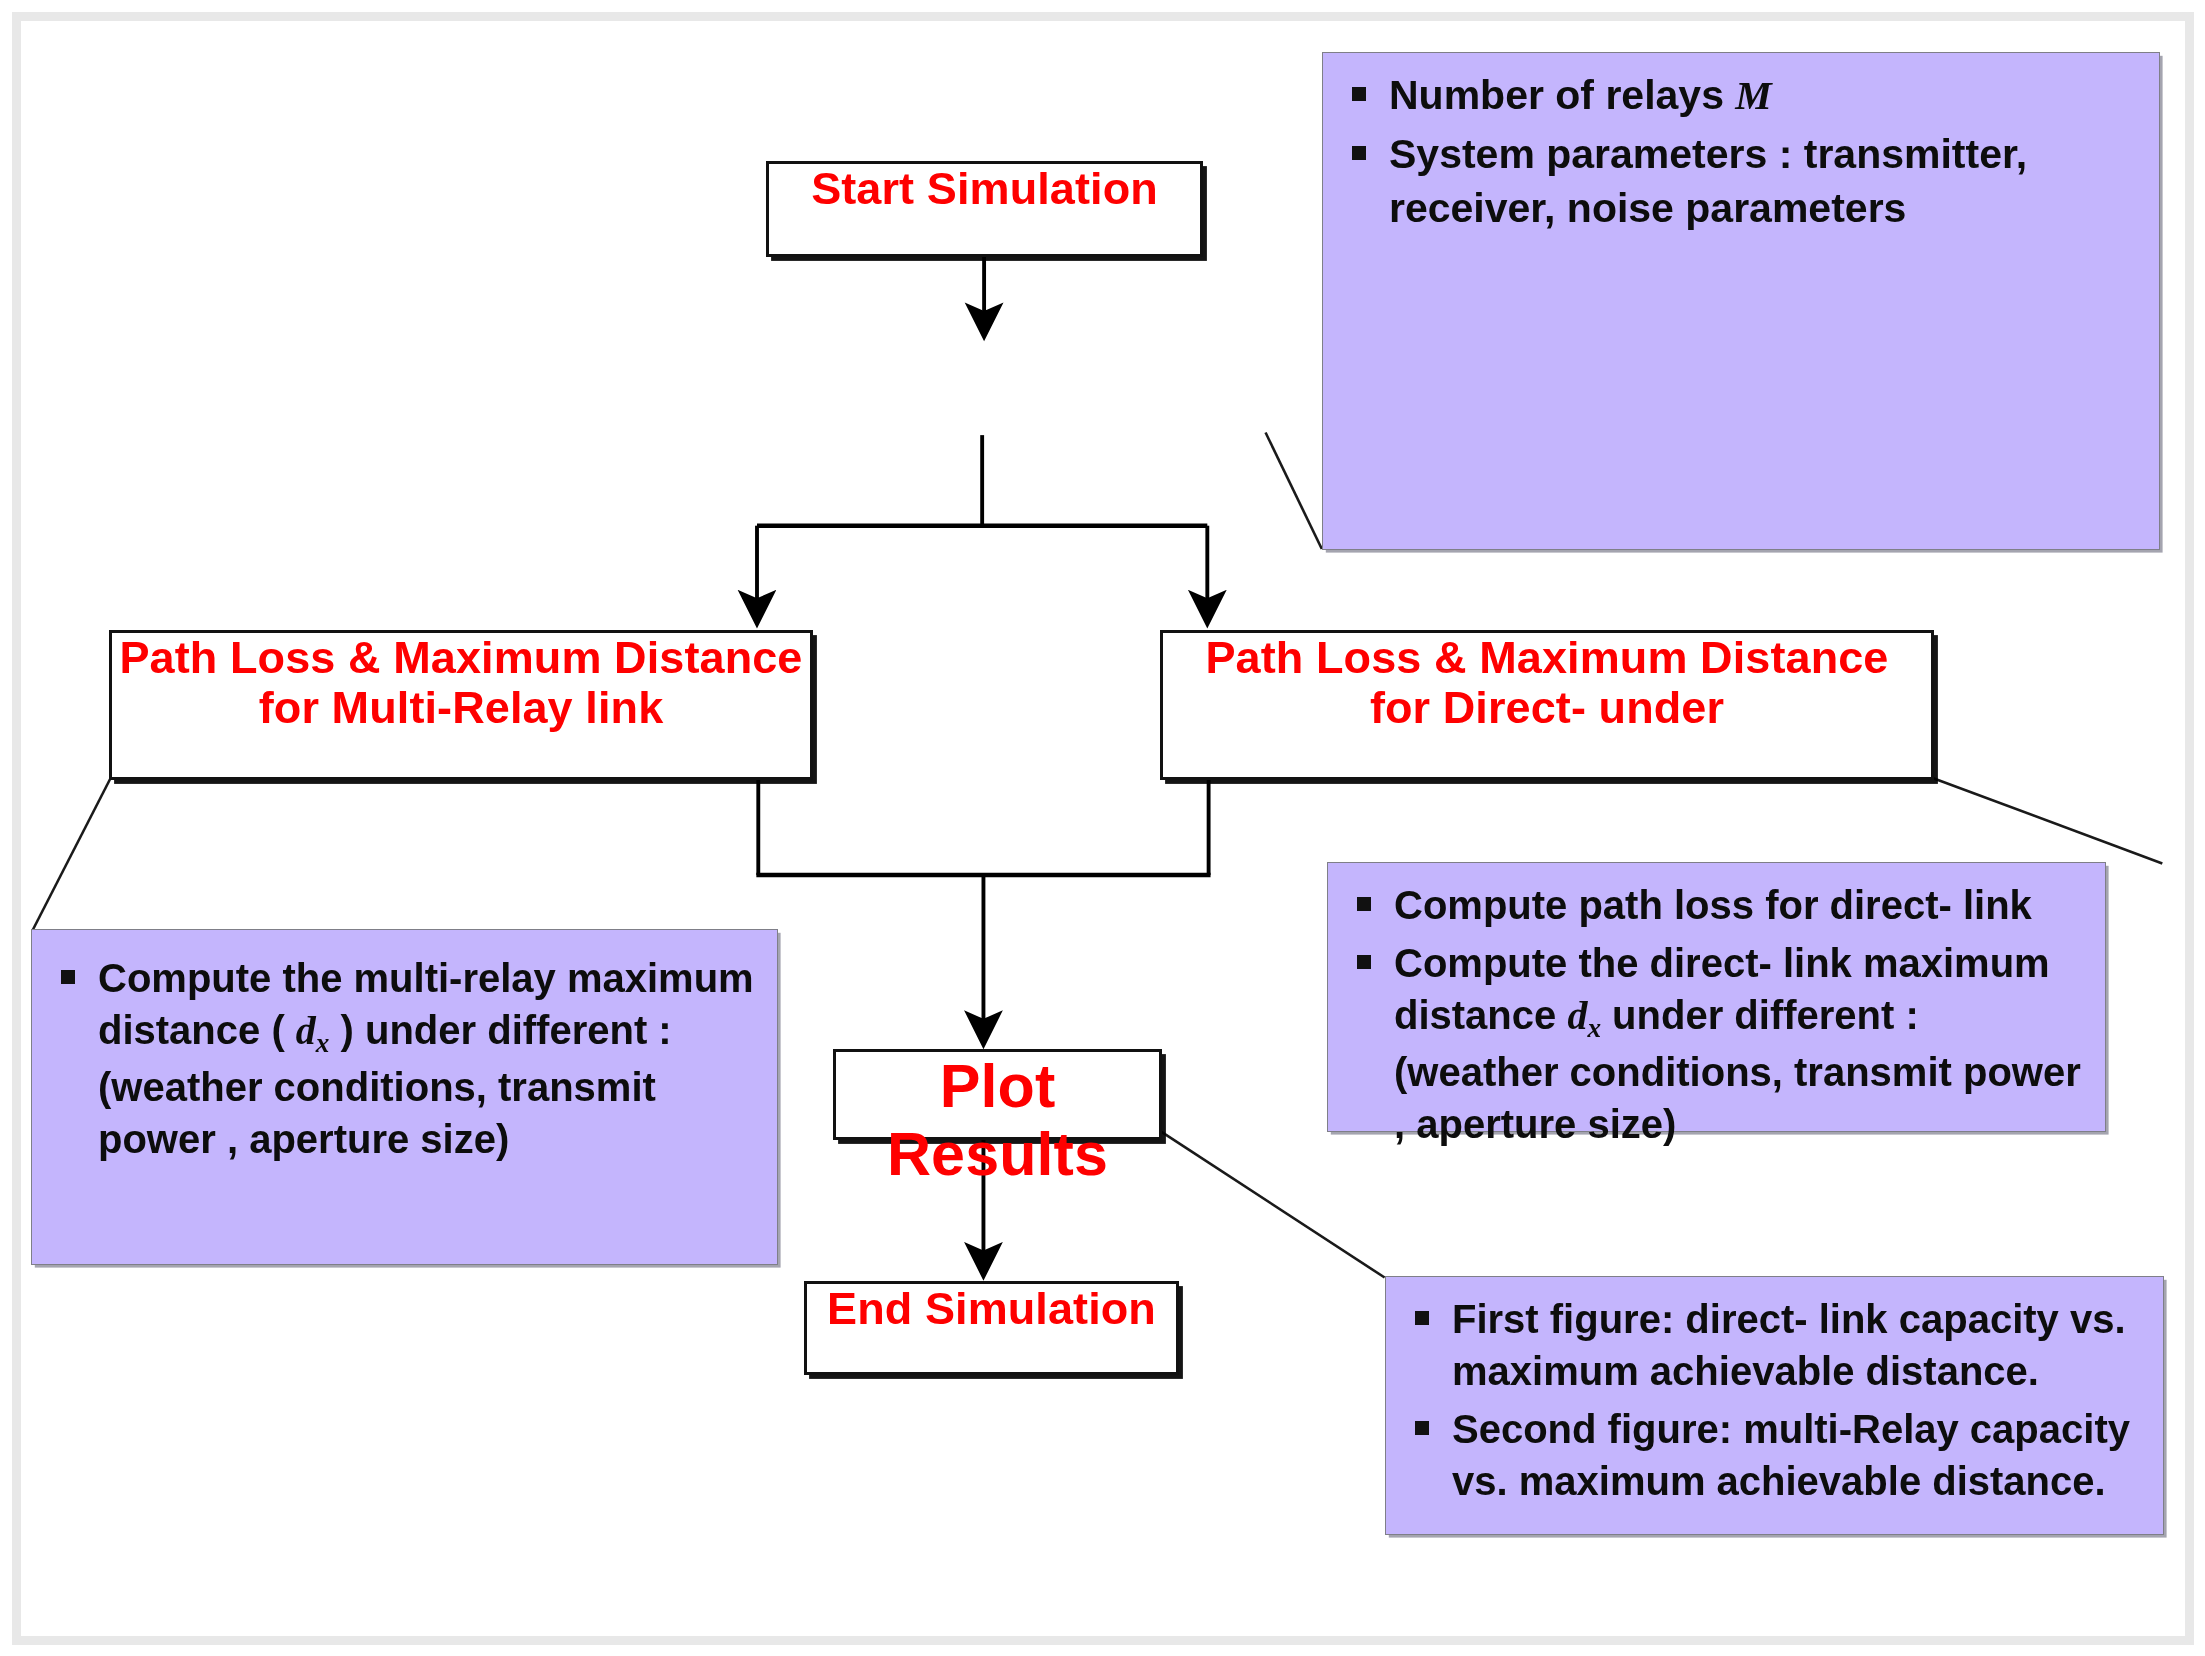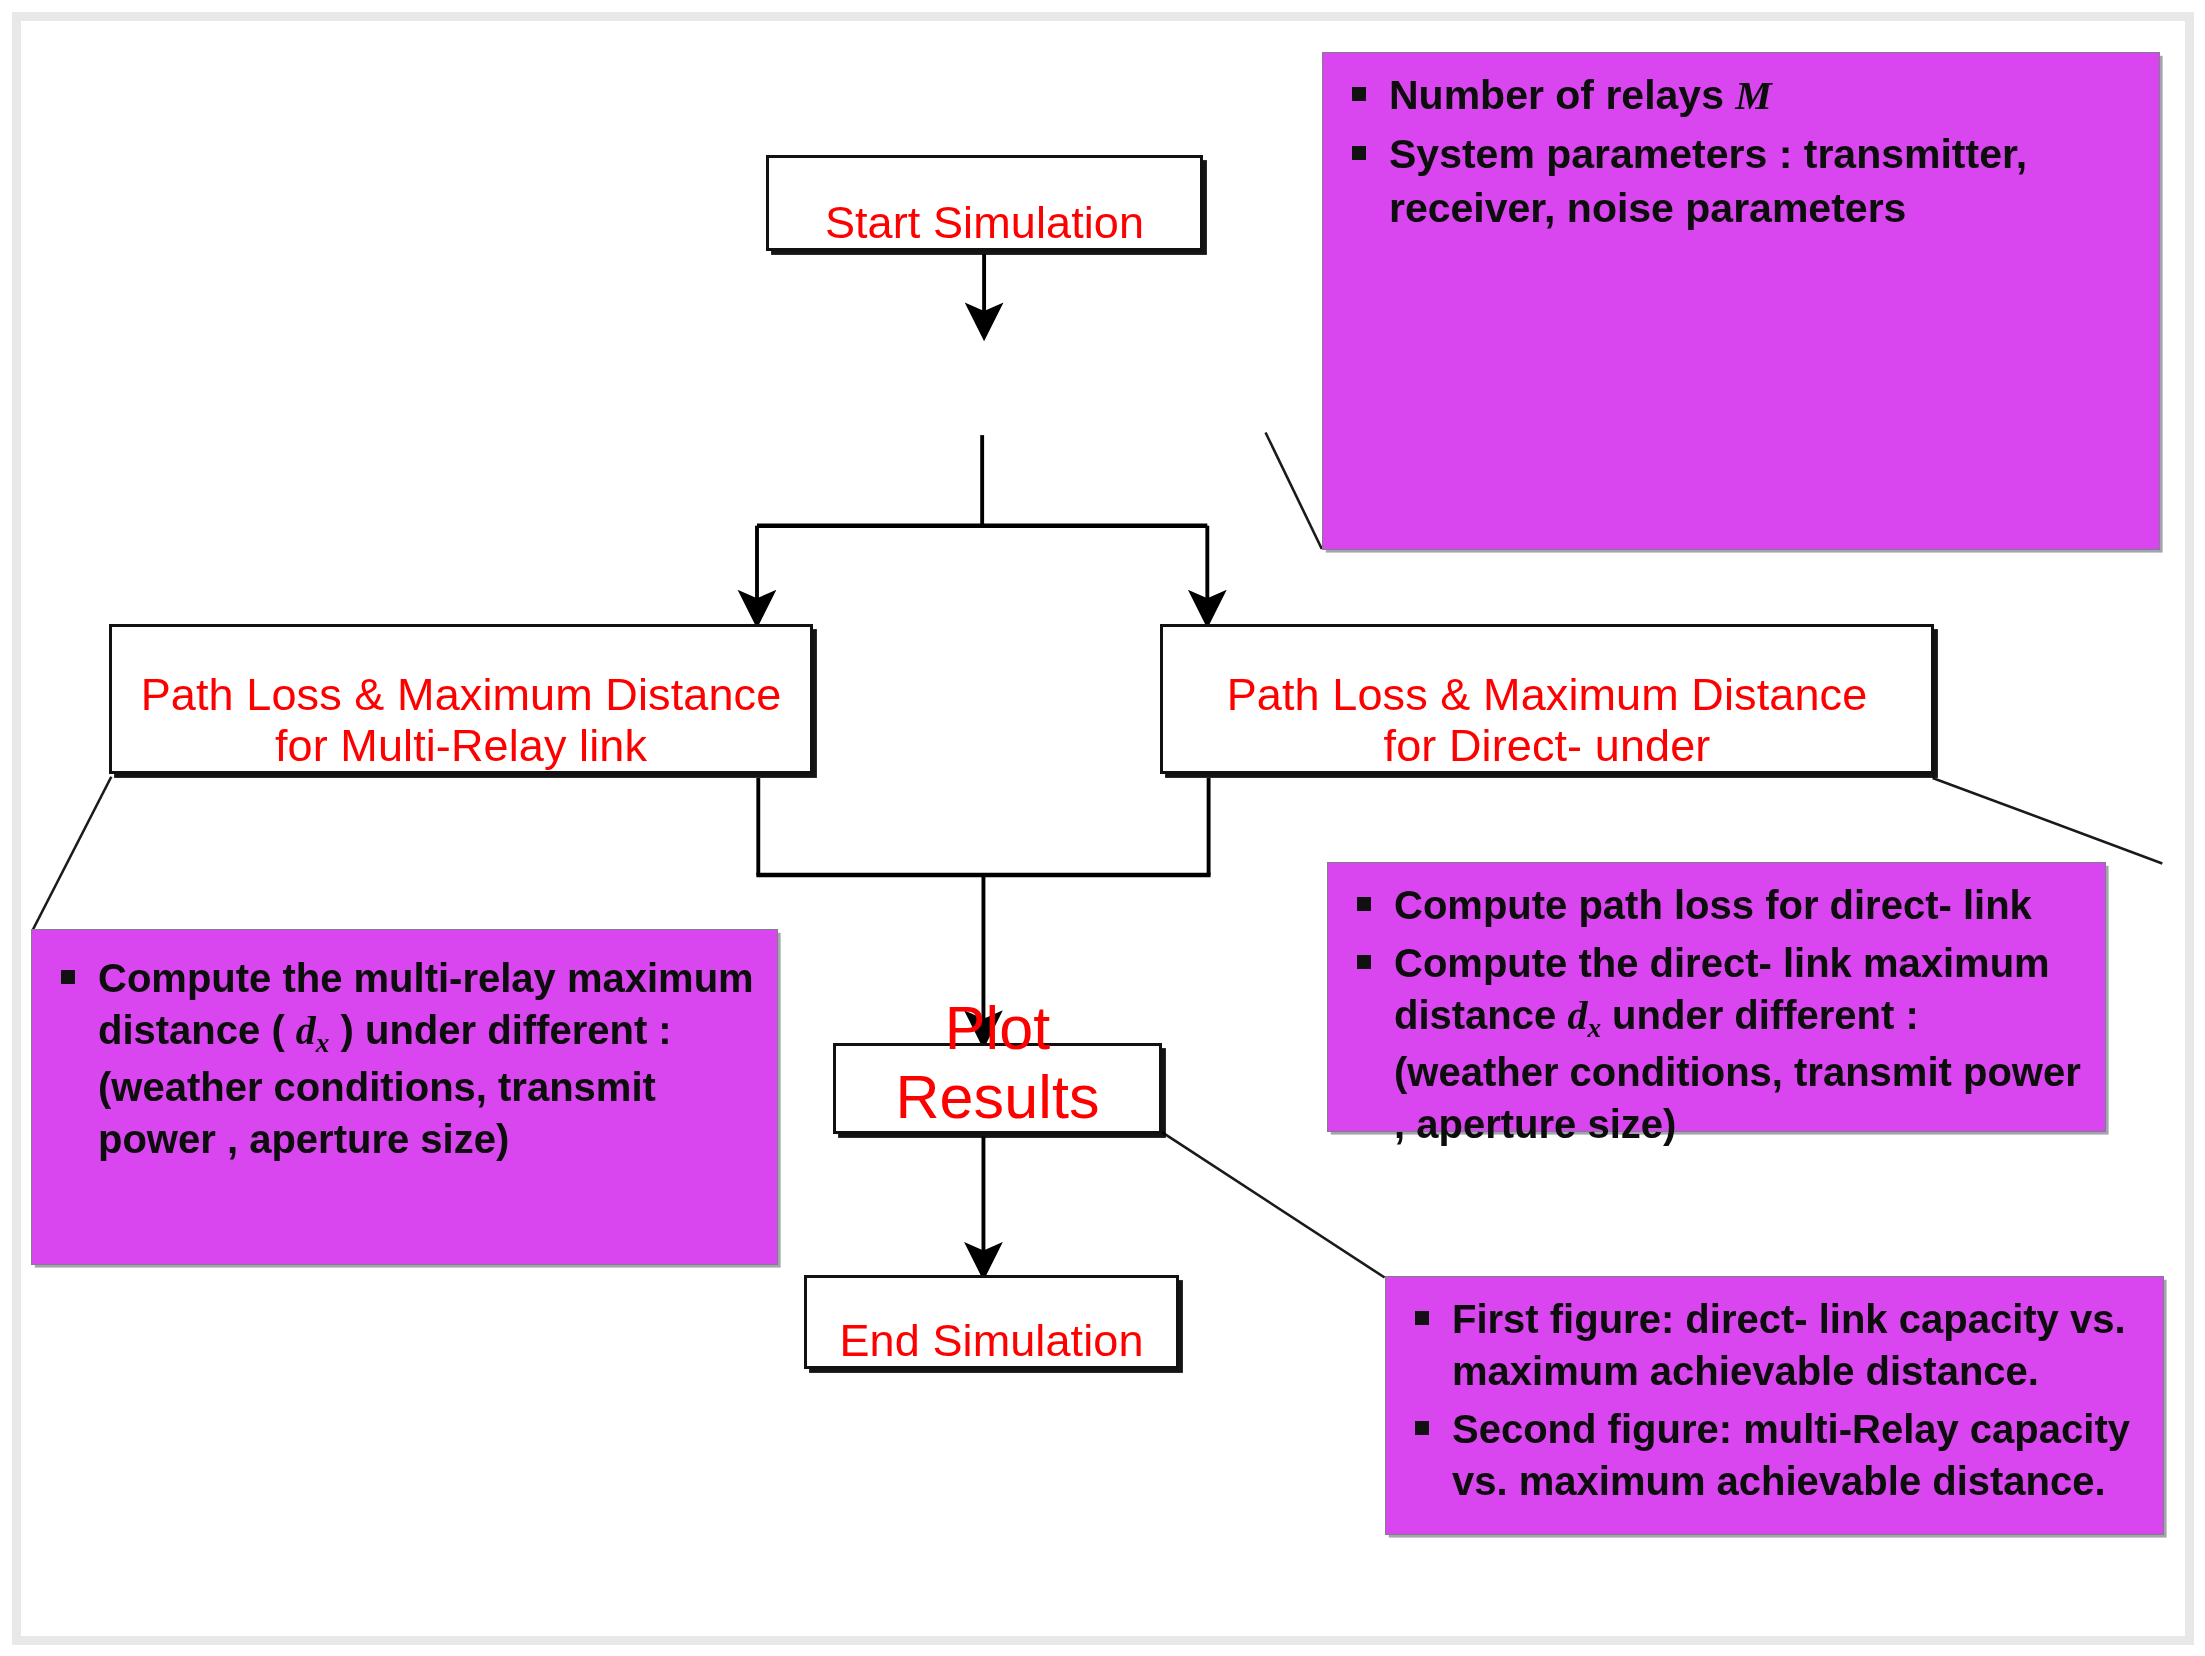--- a/index.html
+++ b/index.html
@@ -34,41 +34,42 @@
     pointer-events:none;
   }
 
   
   .proc{
     position:absolute;
     background:#ffffff;
     border:3.9px solid #111111;
     box-shadow:4.5px 4.5px 0 -0.6px rgba(0,0,0,0.92);
     box-sizing:border-box;
-    display:flex;align-items:flex-end;justify-content:center;
+    display:flex;align-items:flex-start;justify-content:center;
     text-align:center;
     color:#fe0000;
-    font-weight:normal;
+    font-weight:bold;
     letter-spacing:0.1px;
     line-height:1.12;
     z-index:5;
+    margin-top:6px;
   }
   .proc .ln{display:block;}
 
   #box-start      {left:766px; top:155px;  width:437px;  height:96px; font-size:45px;}
   #box-init       {left:696px; top:336px;  width:572px;  height:96px; font-size:45px;}
   #box-multirelay {left:109px;  top:624px;  width:704px; height:150px; font-size:45px;}
   #box-direct     {left:1160px; top:624px;  width:774px; height:150px; font-size:45px;}
   #box-plot       {left:833px; top:1043px; width:329px;  height:91px; font-size:61px;}
   #box-end        {left:804px; top:1275px; width:375px;  height:94px; font-size:45px;}
 
   
   .note{
     position:absolute;
-    background:#d946ef;
+    background:#c4b5fd;
     border:1.9px solid #7f7f88;
     box-shadow:3.2px 3.2px 0 -0.6px rgba(90,90,110,0.55);
     box-sizing:border-box;
     padding:15.5px 19.4px 17px 17px;
     z-index:4;
     color:#0d0d0d;
   }
   .note ul{
     list-style:none;
     margin:0;padding:0;

